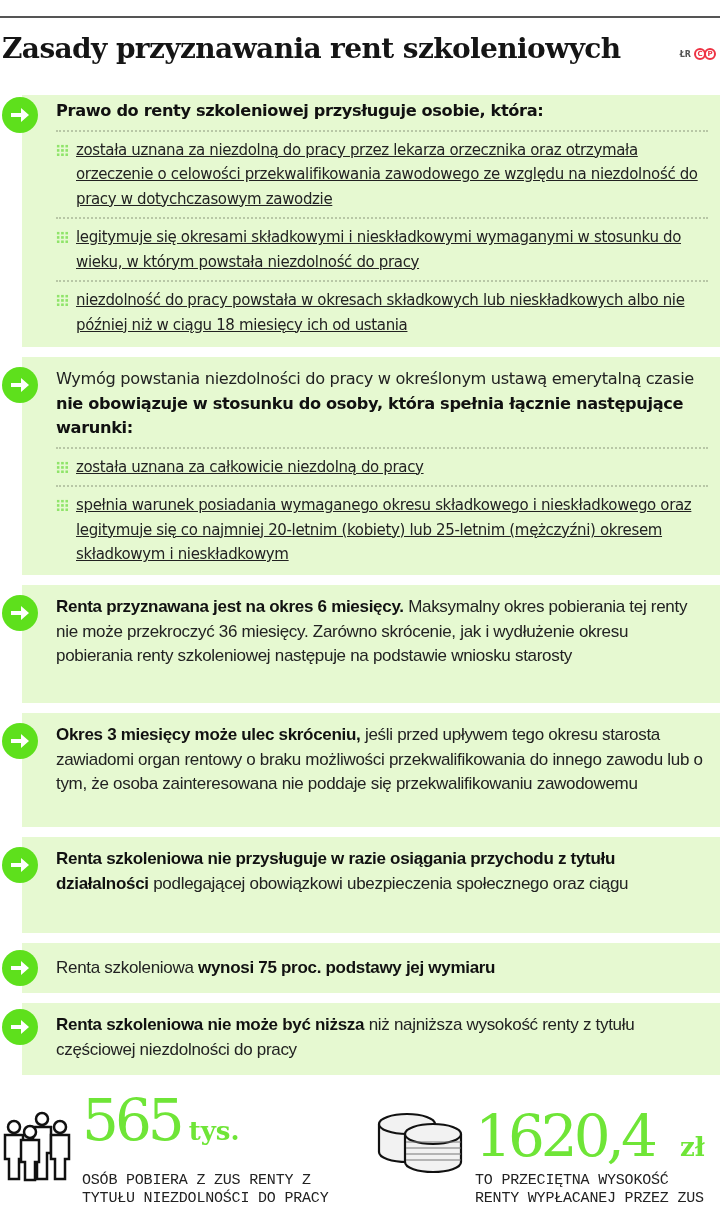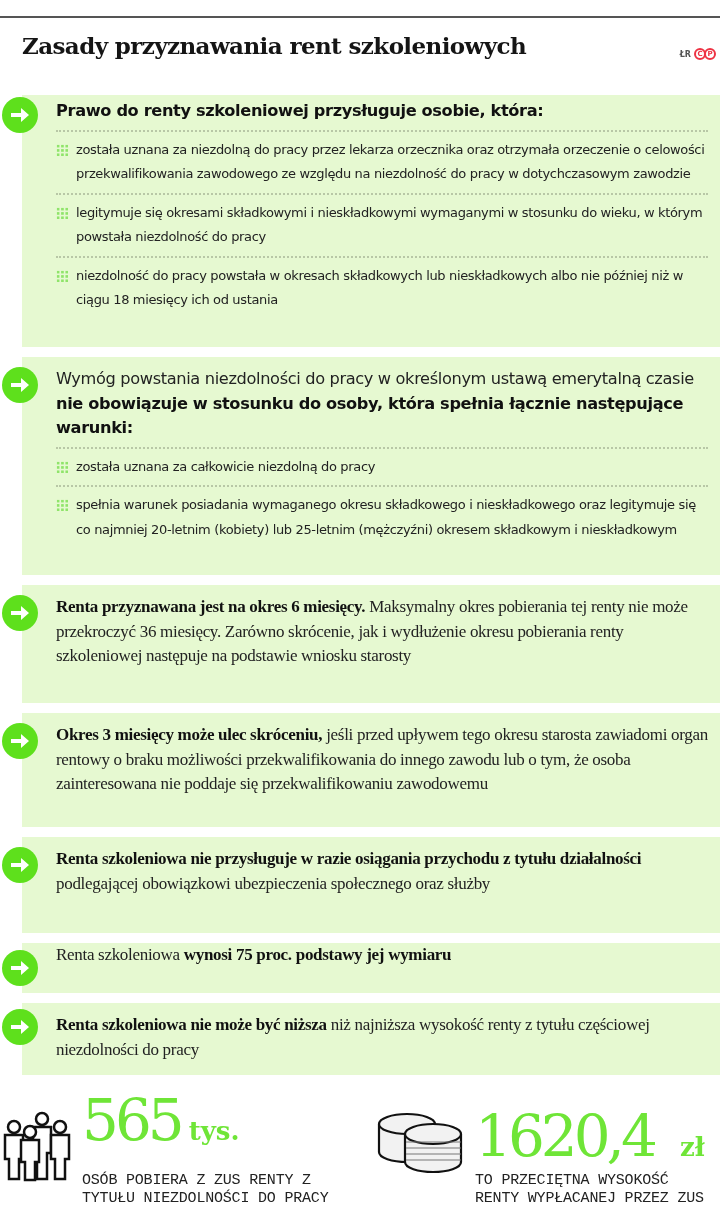--- a/index.html
+++ b/index.html
@@ -1,34 +1,34 @@
 <!DOCTYPE html>
 <html><head>
 <meta charset="utf-8">
 <style>
   html, body { margin:0; padding:0; background:#ffffff; }
   body { width:720px; height:1231px; position:relative; overflow:hidden; font-family:"DejaVu Sans", sans-serif; color:#1e1e1e; }
   .topline { position:absolute; left:0; top:16px; width:720px; height:2px; background:#555; }
-  .title { position:absolute; left:2px; top:32px; font-family:"DejaVu Serif", serif; font-weight:bold; font-size:23px; letter-spacing:-0.6px; color:#151515;margin-left:20px; }
+  .title { position:absolute; left:2px; top:32px; font-family:"DejaVu Serif", serif; font-weight:bold; font-size:28px; letter-spacing:-0.6px; color:#151515; }
   .credits { position:absolute; right:4px; top:48px; display:flex; align-items:center; gap:5px; }
   .credits .author { font-size:8px; color:#555; font-weight:bold; }
   .logo { display:flex; }
   .logo span { width:12px; height:12px; border-radius:50%; border:2px solid #ee3344; box-sizing:border-box; font-size:7px; font-weight:bold; color:#ee3344; display:flex; align-items:center; justify-content:center; margin-left:-2px; }
 
   .panel { position:absolute; left:22px; width:698px; background:#e6f9d1; box-sizing:border-box; padding:0 12px 0 34px; }
   .arrow { position:absolute; left:-20px; width:36px; height:36px; border-radius:50%; background:#5ee01c; display:flex; align-items:center; justify-content:center; }
   .arrow svg { display:block; }
   .ptext { font-size:16.2px; line-height:24.5px; color:#222; letter-spacing:-0.35px; }
   .ptext b { font-weight:bold; color:#111; }
   .dots { border-top:2px dotted #b8c7a6; margin:6px 0 6px 0; }
-  .bullet { position:relative; padding-left:20px; font-size:13px; line-height:24.5px; letter-spacing:-0.35px; color:#222; }
+  .bullet { position:relative; padding-left:20px; font-size:15px; line-height:24.5px; letter-spacing:-0.35px; color:#222;text-decoration:underline; }
   .sq { position:absolute; left:0; top:6px; width:13px; height:13px;
         background-image:radial-gradient(circle, #8fe46a 1.3px, transparent 1.5px);
         background-size:4.3px 4.3px; }
-  .narrow { font-family:Liberation Serif, serif; font-size:17px; letter-spacing:-0.3px; }
+  .narrow { font-family:Liberation Sans, sans-serif; font-size:17px; letter-spacing:-0.3px; }
 
   .stat { position:absolute; top:1090px; }
   .stat-num { font-family:"DejaVu Serif", serif; color:#6fe537; font-size:58px; letter-spacing:-4px; line-height:60px; }
   .stat-unit { font-family:"DejaVu Serif", serif; color:#6fe537; font-size:26px; font-weight:bold; margin-left:8px; }
   .stat-desc { font-family:Liberation Mono, monospace; font-size:15px; line-height:18px; color:#222; text-transform:uppercase; letter-spacing:-0.2px; }
 </style>
 </head>
 <body>
 
 <div class="topline"></div>
@@ -86,24 +86,24 @@
   </div>
   <div class="ptext narrow"><b>Okres 3 miesięcy może ulec skróceniu,</b><span> jeśli przed upływem tego okresu starosta zawiadomi organ rentowy o braku możliwości przekwalifikowania do innego zawodu lub o tym, że osoba zainteresowana nie poddaje się przekwalifikowaniu zawodowemu</span></div>
 </div>
 
 <div class="panel" style="top:837px;height:96px;padding-top:10px;">
   <div class="arrow" style="top:10px;">
     <svg width="22" height="20" viewBox="0 0 22 20">
         <path d="M2 8h10V3l8 7-8 7v-5H2z" fill="#fff"></path>
       </svg>
   </div>
-  <div class="ptext narrow"><b>Renta szkoleniowa nie przysługuje w razie osiągania przychodu z tytułu działalności</b><span> podlegającej obowiązkowi ubezpieczenia społecznego oraz służby</span></div>
+  <div class="ptext narrow"><b>Renta szkoleniowa nie przysługuje w razie osiągania przychodu z tytułu działalności</b><span> podlegającej obowiązkowi ubezpieczenia społecznego oraz ciągu</span></div>
 </div>
 
-<div class="panel" style="top:943px;height:50px;">
+<div class="panel" style="top:943px;height:50px;padding-top:13px;">
   <div class="arrow" style="top:7px;">
     <svg width="22" height="20" viewBox="0 0 22 20">
         <path d="M2 8h10V3l8 7-8 7v-5H2z" fill="#fff"></path>
       </svg>
   </div>
   <div class="ptext narrow"><span>Renta szkoleniowa </span><b>wynosi 75 proc. podstawy jej wymiaru</b></div>
 </div>
 
 <div class="panel" style="top:1003px;height:72px;padding-top:10px;">
   <div class="arrow" style="top:6px;">

